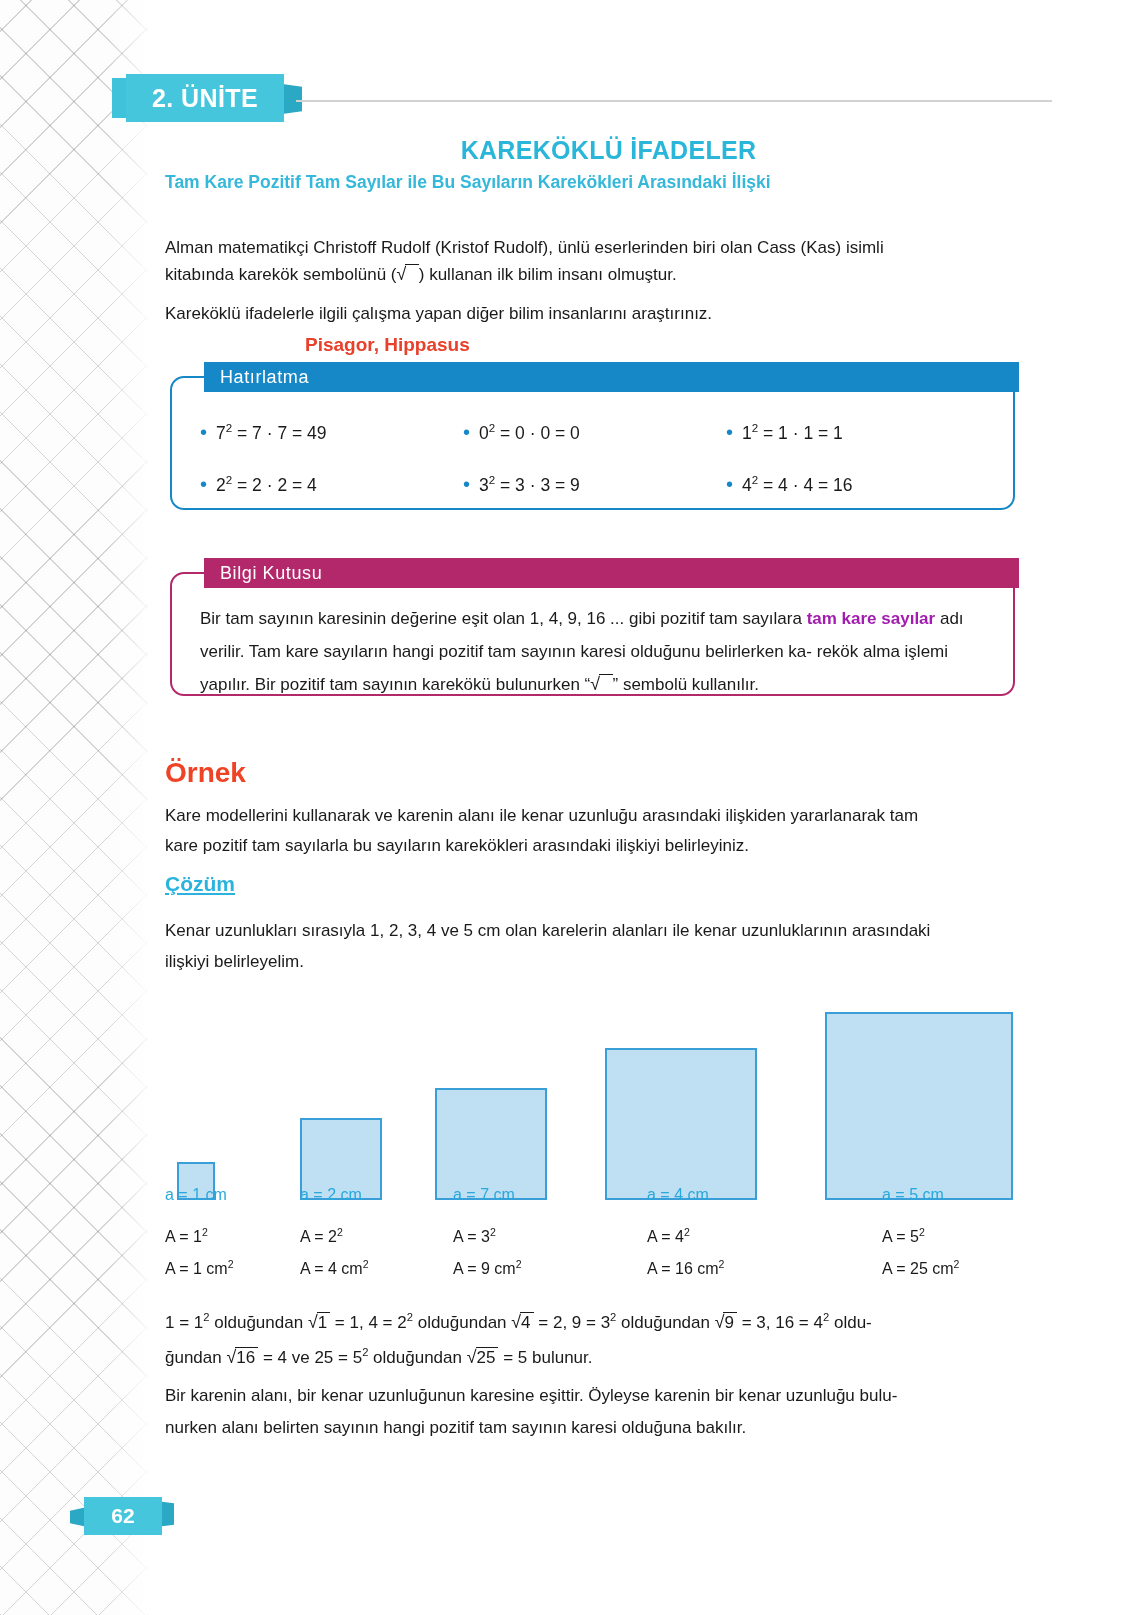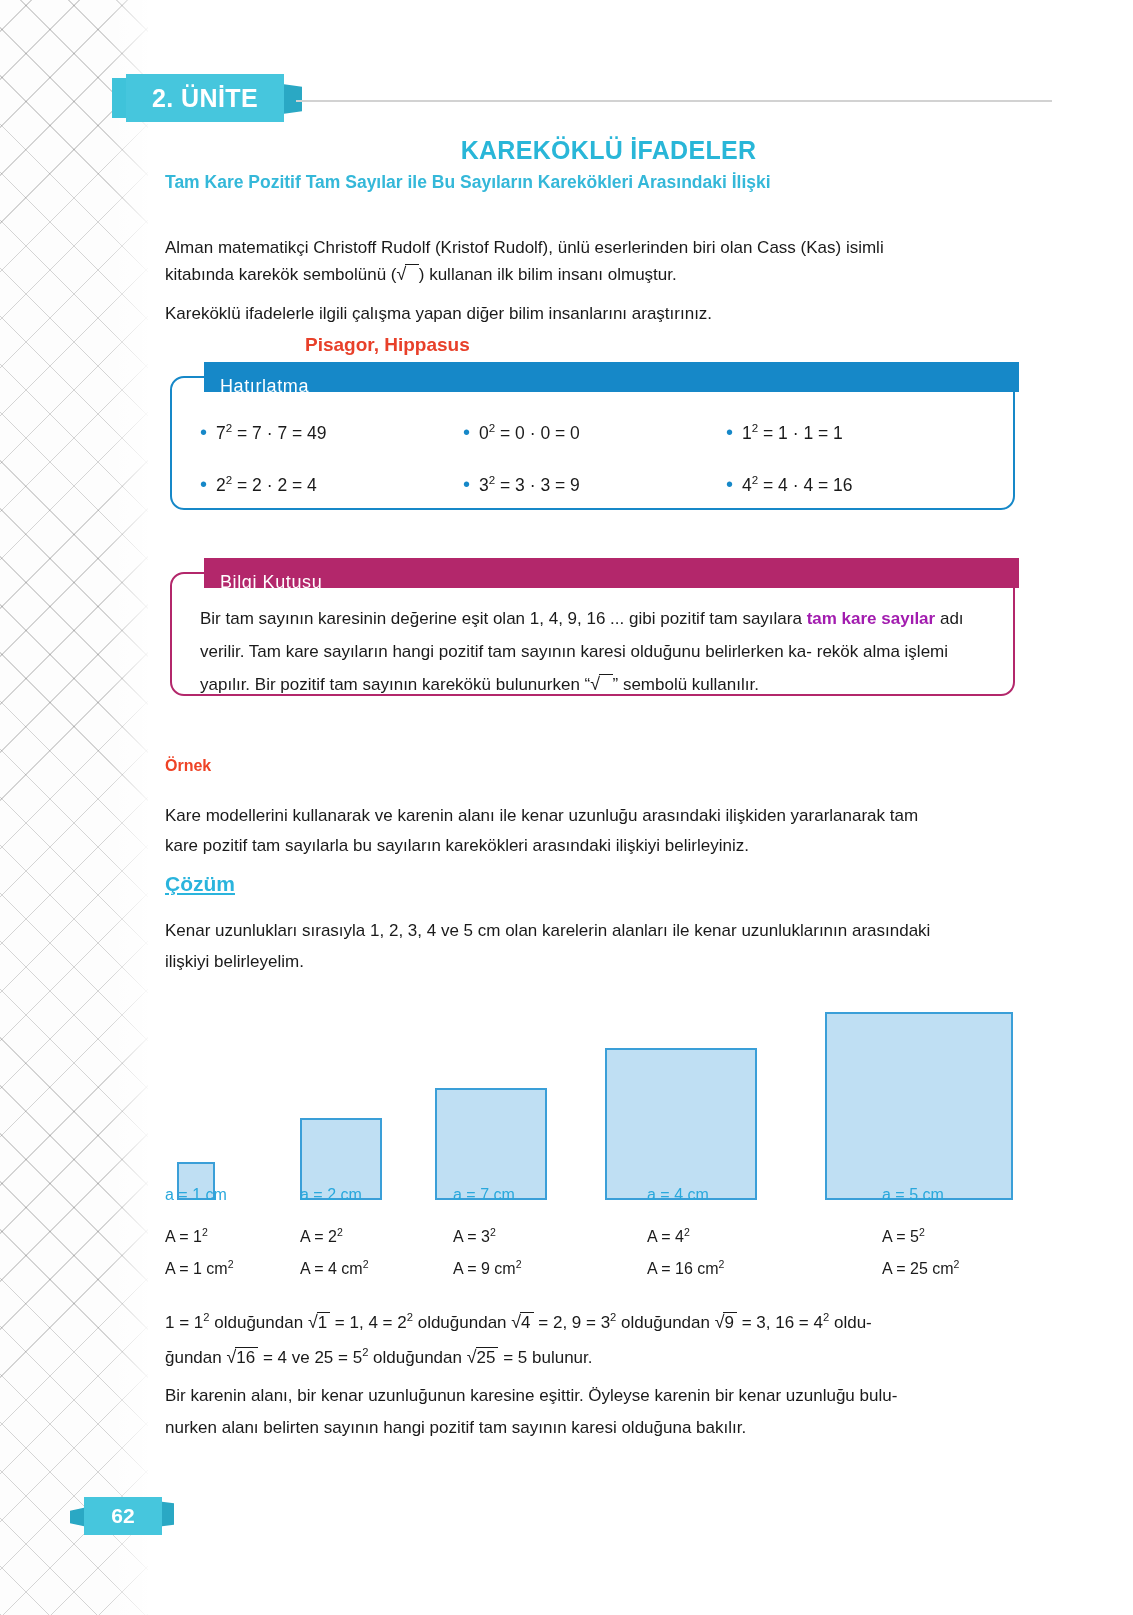--- a/index.html
+++ b/index.html
@@ -105,21 +105,21 @@
   .callout .frame {
     position: absolute; left: 0; top: 14px;
     width: 100%;
     border: 2.5px solid var(--c);
     border-radius: 14px;
   }
   .callout .bar {
     position: absolute; left: 34px; top: 0;
     height: 30px;
     background: var(--c);
-    display: flex; align-items: flex-start;
+    display: flex; align-items: center;
     padding: 14px 16px;
     z-index: 2;
   }
   .callout .bar span {
     color: #ffffff; font-size: 18px;
     letter-spacing: 0.6px;
   }
   .callout .body {
     position: relative; z-index: 2;
     padding: 40px 26px 18px 30px;
@@ -143,21 +143,21 @@
     font-size: 17.5px;
   }
   .bullet-row .dot {
     color: #1688c8; font-size: 20px;
     margin-right: 9px; line-height: 1;
   }
 
   
   .label-ornek {
     position: absolute; left: 165px; top: 757px;
-    color: #ef4326; font-size: 16px; font-weight: bold;
+    color: #ef4326; font-size: 28px; font-weight: bold;
   }
   .label-cozum {
     position: absolute; left: 165px; top: 872px;
     color: #2ab4dd; font-size: 21px; font-weight: bold; text-decoration: underline;
   }
 
   
   .diagram {
     position: absolute; left: 165px; top: 985px;
     width: 890px; height: 215px;

